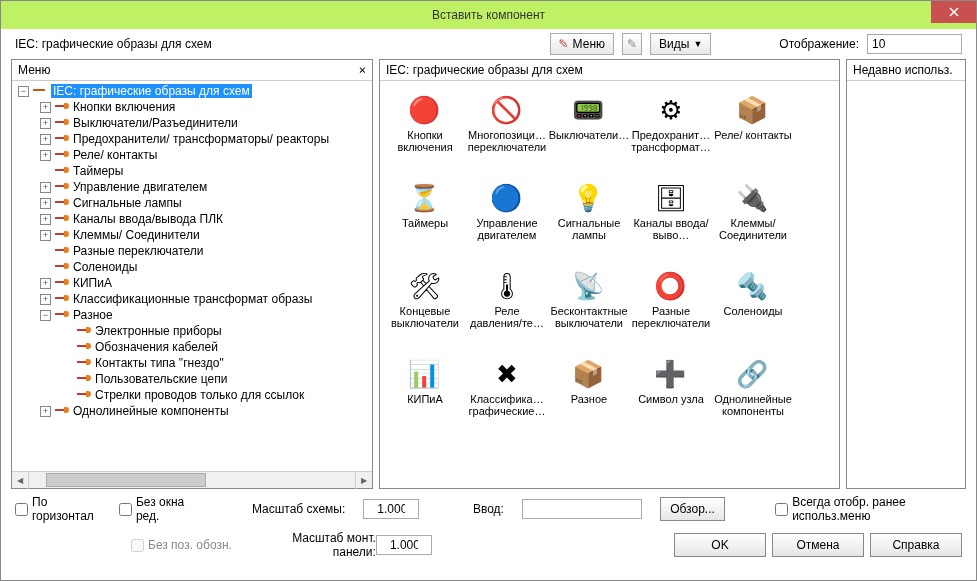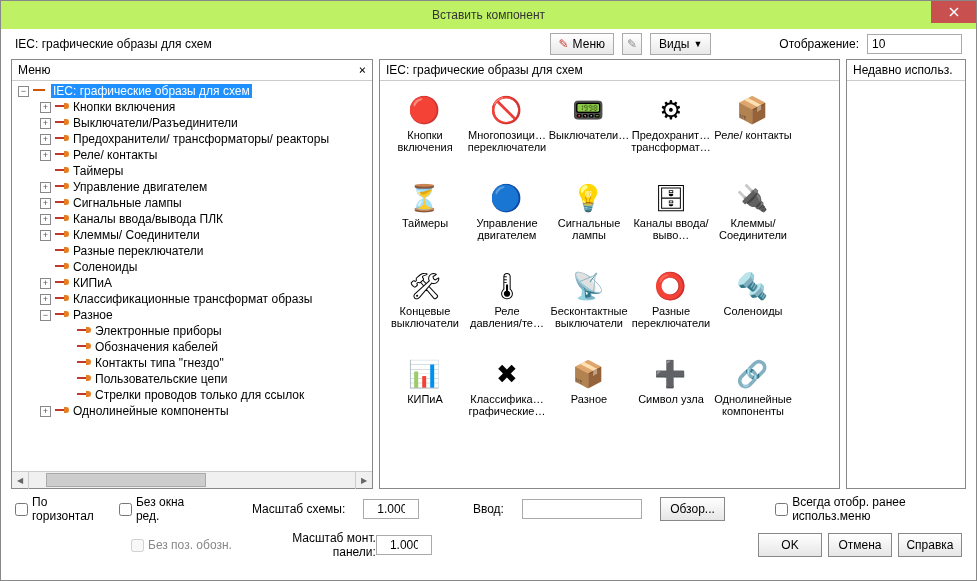--- a/index.html
+++ b/index.html
@@ -43,21 +43,21 @@
   .icon-label { font-size: 11px; line-height: 12px; height: 36px; overflow: hidden; padding: 0 2px; }
   .bottom { padding: 6px 14px 10px; display: flex; flex-direction: column; gap: 8px; }
   .row1 { display: flex; align-items: center; gap: 18px; }
   .row2 { display: flex; align-items: center; }
   .chk { display: inline-flex; align-items: center; gap: 4px; }
   .chk input { width: 13px; height: 13px; margin:0; }
   .chk.disabled { color: #888; }
   .txtfield { width: 56px; height: 20px; border: 1px solid #aaa; padding: 0 13px; background:#fff;}
   .txtfield.wide { width: 120px; }
   .lbl-r { text-align: right; display:inline-block; }
-  .dlg-btn { width: 64px; height: 24px; border: 1px solid #888; background: linear-gradient(#fff,#e6e6e6); cursor:pointer; }
+  .dlg-btn { width: 92px; height: 24px; border: 1px solid #888; background: linear-gradient(#fff,#e6e6e6); cursor:pointer; }
   .rightbtns { margin-left: auto; display:flex; gap:6px;}
   .right-panel-body{flex:1;background:#fff;}
   .caret-down{font-size:9px;}
   .icon-sym { font-size:26px; }
 </style>
 </head>
 <body>
 
 <div class="titlebar">
   <span class="title">Вставить компонент</span>

